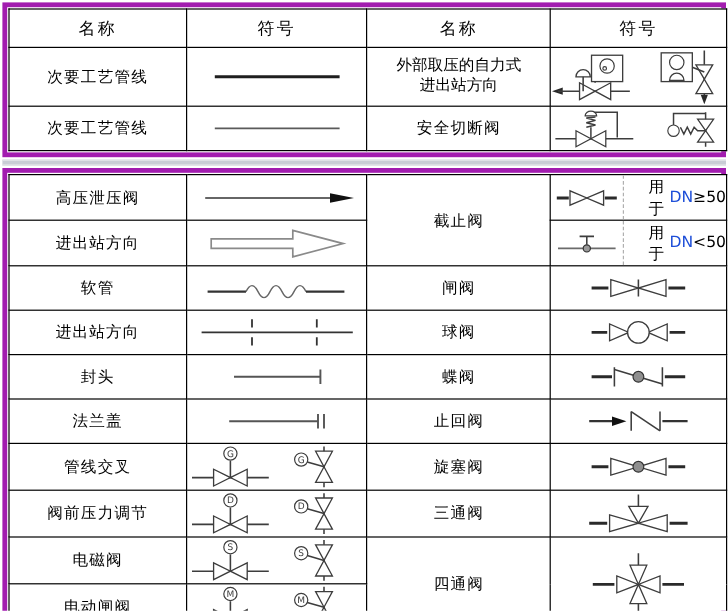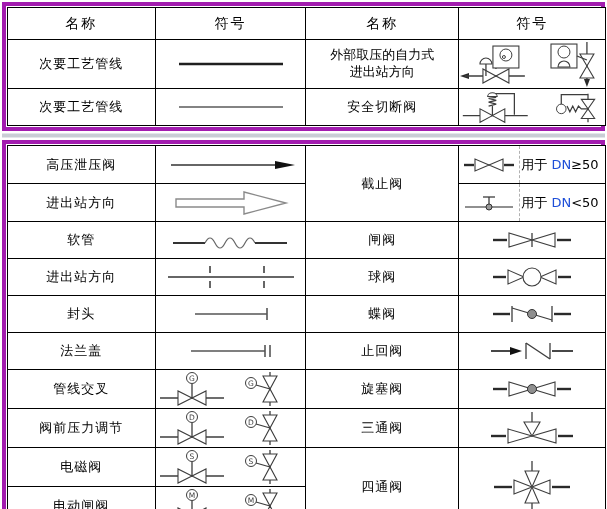--- a/index.html
+++ b/index.html
@@ -8,21 +8,21 @@
   table{border-collapse:collapse;table-layout:fixed;width:599px;border:1px solid #000;background:#fff;}
   td,th{border:1px solid #000;text-align:center;vertical-align:middle;padding:0;overflow:hidden;}
   .name{font-size:13px;letter-spacing:1px;}
   .hdr{font-size:14px;font-weight:normal;letter-spacing:2px;}
   .two-line{font-size:13px;line-height:1.3;}
   .sep{height:3px;background:#c9cdd5;margin:2px 0;border-top:1px solid #e4e6ea;border-bottom:1px solid #e4e6ea;}
   .symcell{vertical-align:middle;}
   .sym-flex{display:flex;align-items:center;justify-content:center;gap:14px;}
   .split{display:flex;align-items:stretch;height:100%;}
   .split .symbox{flex:0 0 60px;display:flex;align-items:center;justify-content:center;}
-  .split .lblbox{flex:1;display:flex;align-items:center;justify-content:flex-start;border-left:1px dashed #b0b0b0;padding-left:1px;font-size:13px;}
+  .split .lblbox{flex:1;display:flex;align-items:center;justify-content:flex-start;border-left:1px dashed #b0b0b0;padding-left:20px;font-size:13px;}
   .dn{color:#1d4ed8;}
   svg{display:block;}
   .t{stroke:#3d3d3d;fill:#fff;stroke-width:1.1;}
   .ln{stroke:#3d3d3d;stroke-width:1.3;fill:none;}
   .stub{stroke:#2a2a2a;stroke-width:2.4;fill:none;}
   .grayln{stroke:#6b6b6b;stroke-width:1.4;fill:none;}
   circle.act{stroke:#3d3d3d;fill:#fff;stroke-width:1;}
   text.actl{font-size:7.5px;fill:#3d3d3d;text-anchor:middle;font-family:"DejaVu Sans",sans-serif;}
 </style>
 </head>

